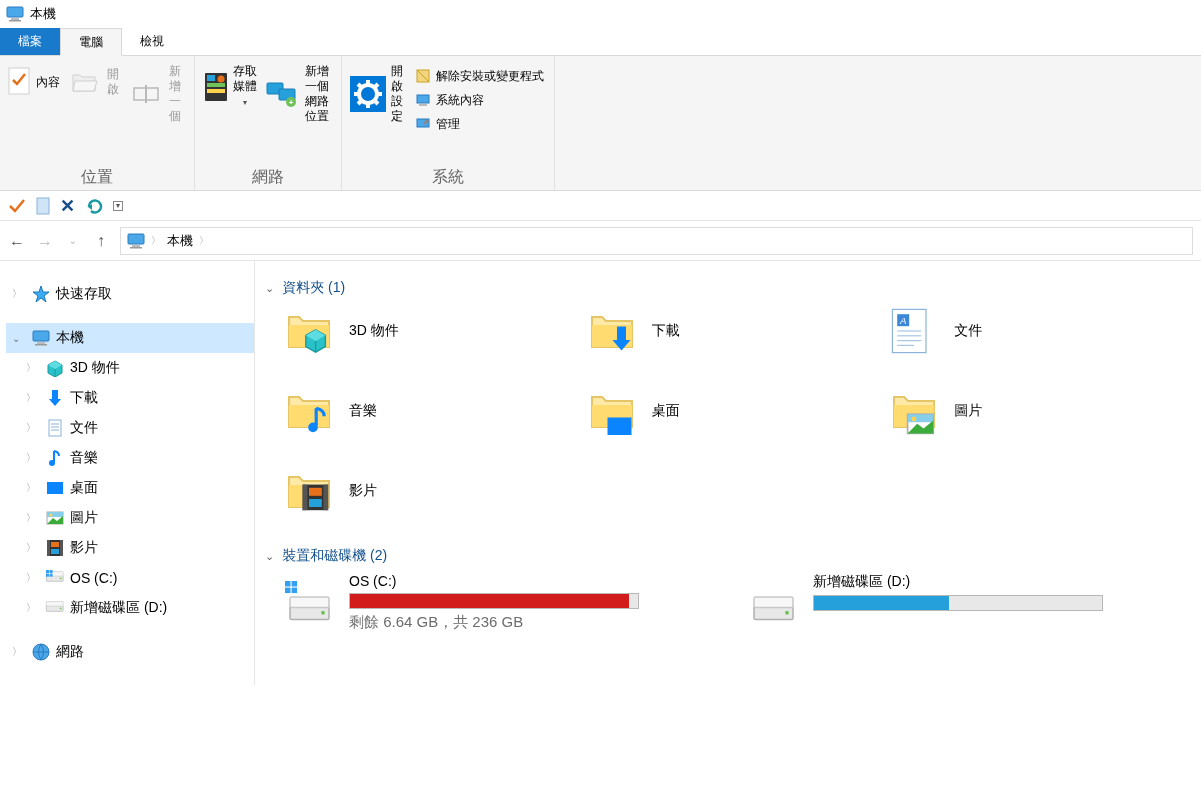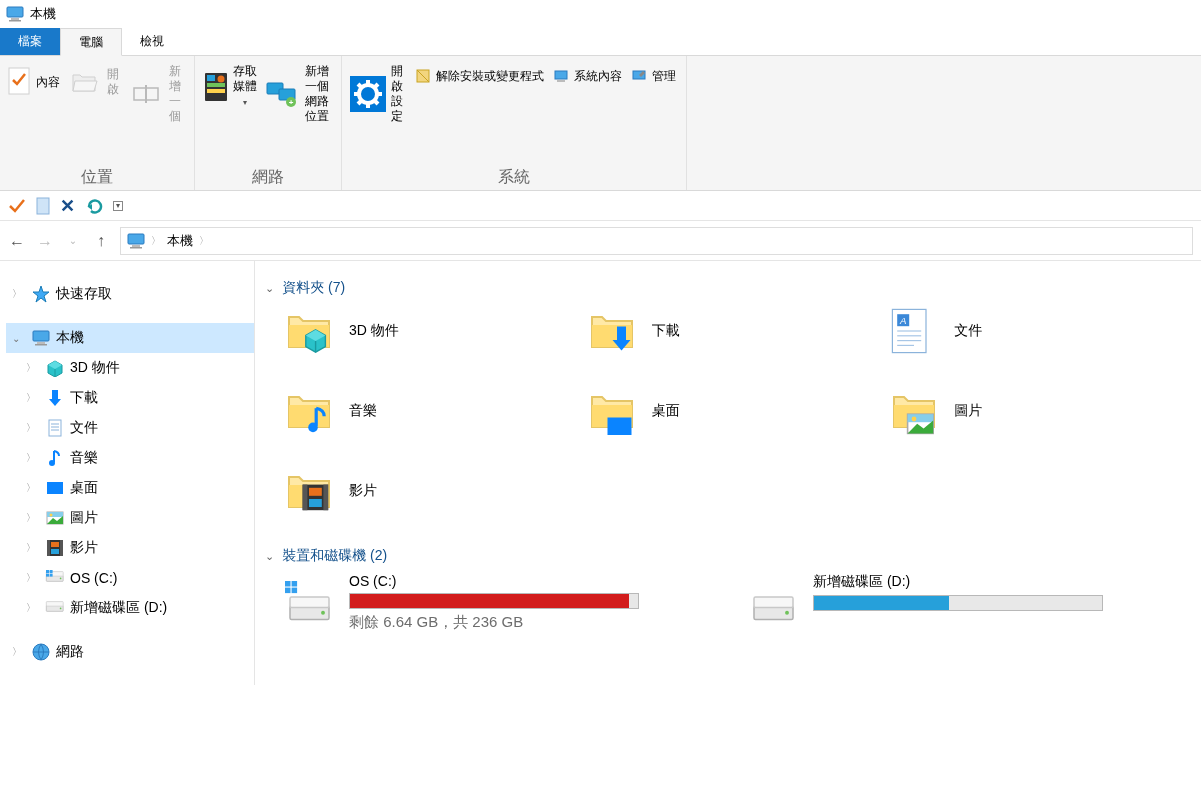--- a/index.html
+++ b/index.html
@@ -308,21 +308,21 @@
     <div class="ribbon-group-content">
       <div class="r-btn-large">
         <span class="icn">
             <svg width="36" height="36">
               <use href="#i-settings"></use>
             </svg>
           </span>
         <span class="lbl" style="white-space:pre-line">開啟
 設定</span>
       </div>
-      <div style="display:flex;padding-top:4px;">
+      <div style="display:flex;flex-direction:column;padding-top:4px;">
         <div class="r-btn-small">
           <span class="icn">
               <svg width="14" height="14">
                 <use href="#i-uninstall"></use>
               </svg>
             </span>
           <span>解除安裝或變更程式</span>
         </div>
         <div class="r-btn-small">
           <span class="icn">
@@ -496,21 +496,21 @@
           </svg>
         </span>
       <span>網路</span>
     </div>
   </div>
 
   <div class="content">
 
     <div class="section-hdr">
       <span class="chev">⌄</span>
-      <span>資料夾 (7)</span>
+      <span>資料夾 (1)</span>
     </div>
 
     <div class="folder-grid">
       <div class="folder-item">
         <span class="icn">
             <svg width="48" height="48">
               <use href="#i-folder" transform="scale(2)"></use>
               <g transform="translate(18,20) scale(1.4)">
                 <use href="#i-3d"></use>
               </g>

